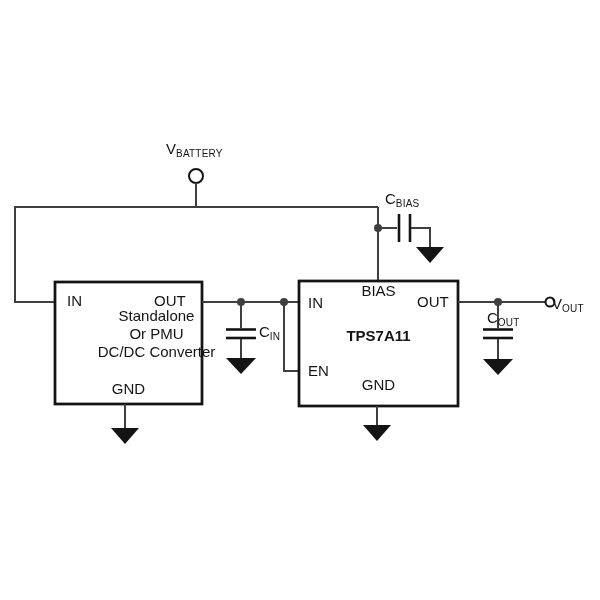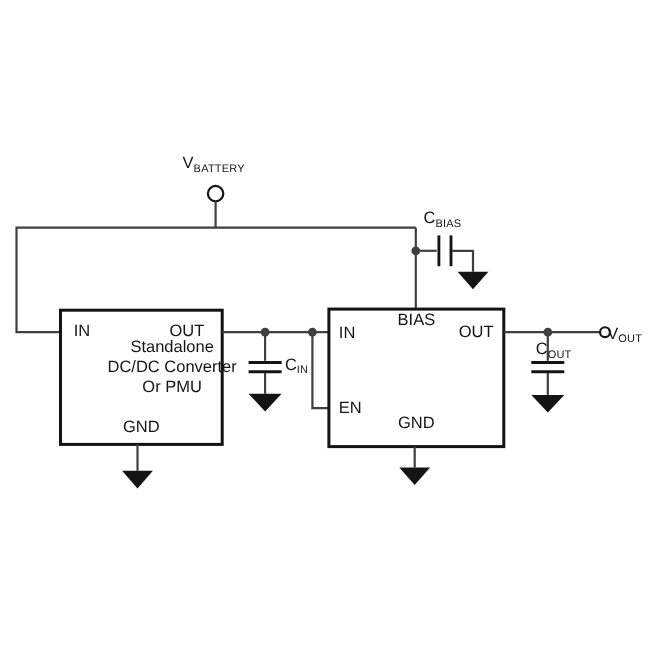--- a/index.html
+++ b/index.html
@@ -118,24 +118,25 @@
   </div>
 
   <div class="label" style="left:552px; top:296px;">
     <span>V</span><sub>OUT</sub>
   </div>
 
   <div class="label" style="left:67px; top:293px;">IN</div>
   <div class="label" style="left:154px; top:293px;">OUT</div>
   <div class="label centered" style="left:55px; top:307px; width:147px;margin-left:28px;">
     <div class="desc-line">Standalone</div>
+    <div class="desc-line">Or PMU</div>
     <div class="desc-line">DC/DC Converter</div>
-    <div class="desc-line">Or PMU</div>
   </div>
   <div class="label centered" style="left:55px; top:381px; width:147px;">GND</div>
 
   <div class="label centered" style="left:299px; top:283px; width:159px;">BIAS</div>
   <div class="label" style="left:308px; top:295px;">IN</div>
   <div class="label" style="left:417px; top:294px;">OUT</div>
+  <div class="label centered bold" style="left:299px; top:328px; width:159px;">TPS7A11</div>
   <div class="label" style="left:308px; top:363px;text-align:center;">EN</div>
   <div class="label centered" style="left:299px; top:377px; width:159px;">GND</div>
 
 </div>
 
 </body></html>

